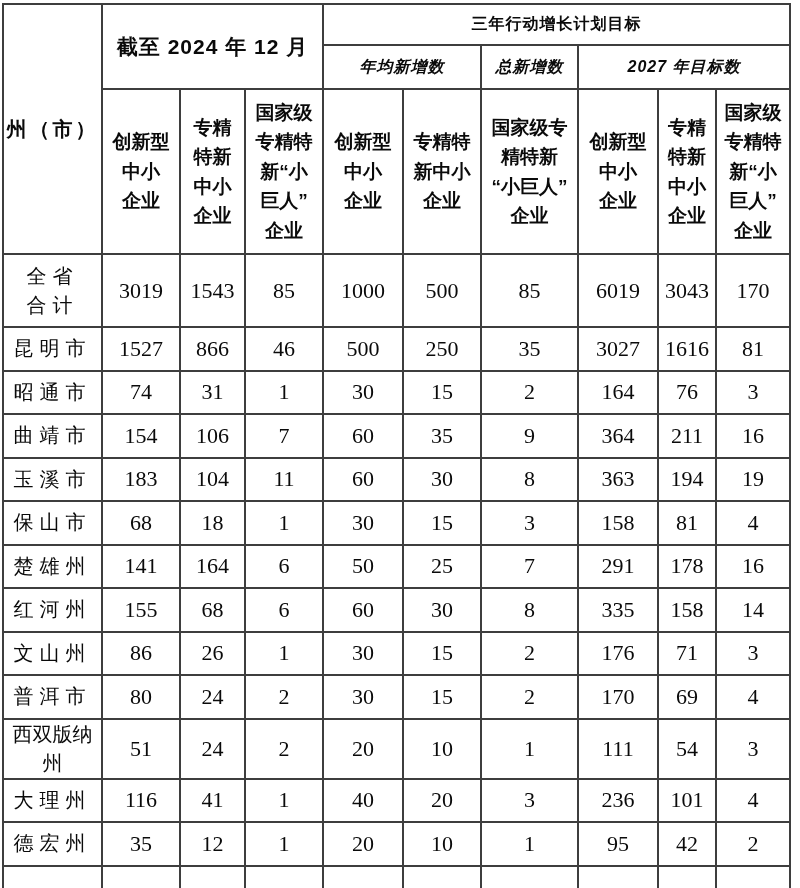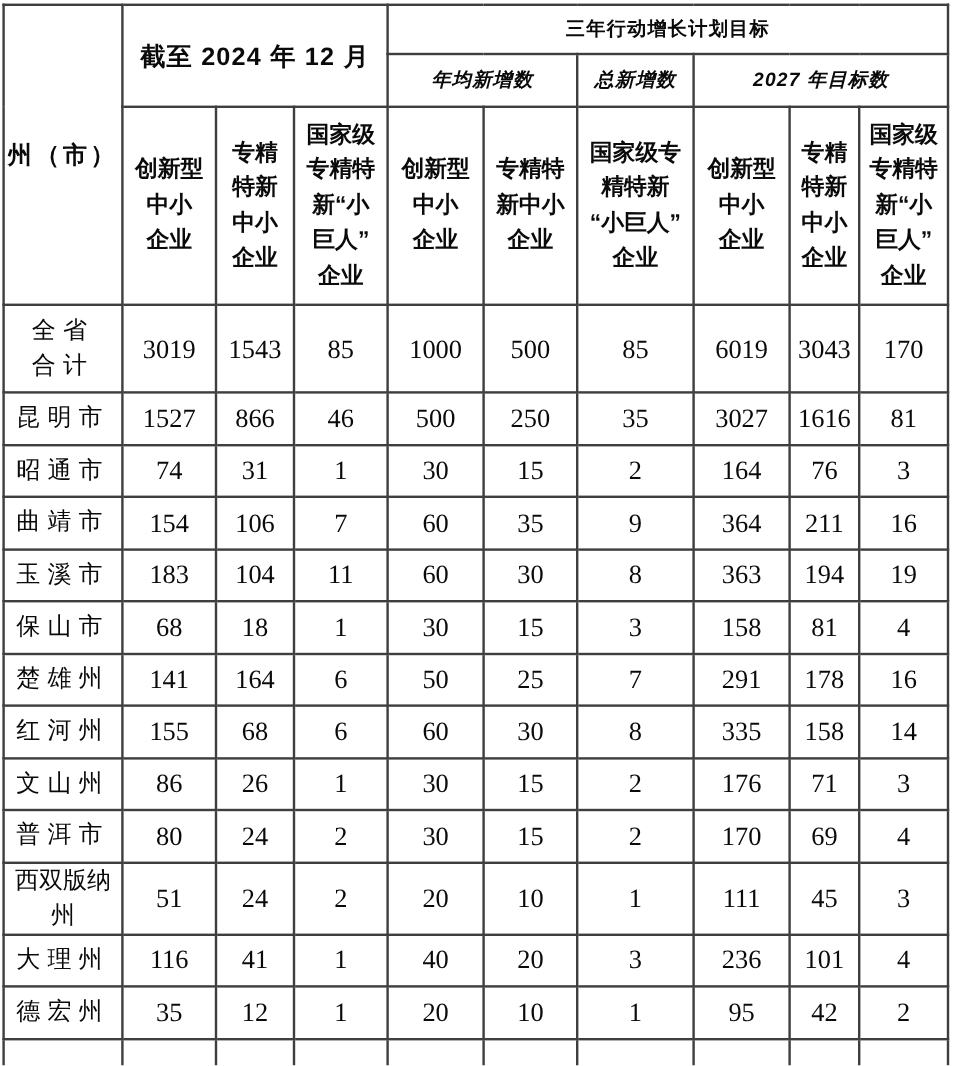--- a/index.html
+++ b/index.html
@@ -264,21 +264,21 @@
     </tr>
         <tr class="data-row">
       <th class="region tight">西双版纳州</th>
       <td class="num">51</td>
       <td class="num">24</td>
       <td class="num">2</td>
       <td class="num">20</td>
       <td class="num">10</td>
       <td class="num">1</td>
       <td class="num">111</td>
-      <td class="num">45</td>
+      <td class="num">54</td>
       <td class="num">3</td>
     </tr>
         <tr class="data-row">
       <th class="region">大理州</th>
       <td class="num">116</td>
       <td class="num">41</td>
       <td class="num">1</td>
       <td class="num">40</td>
       <td class="num">20</td>
       <td class="num">3</td>

